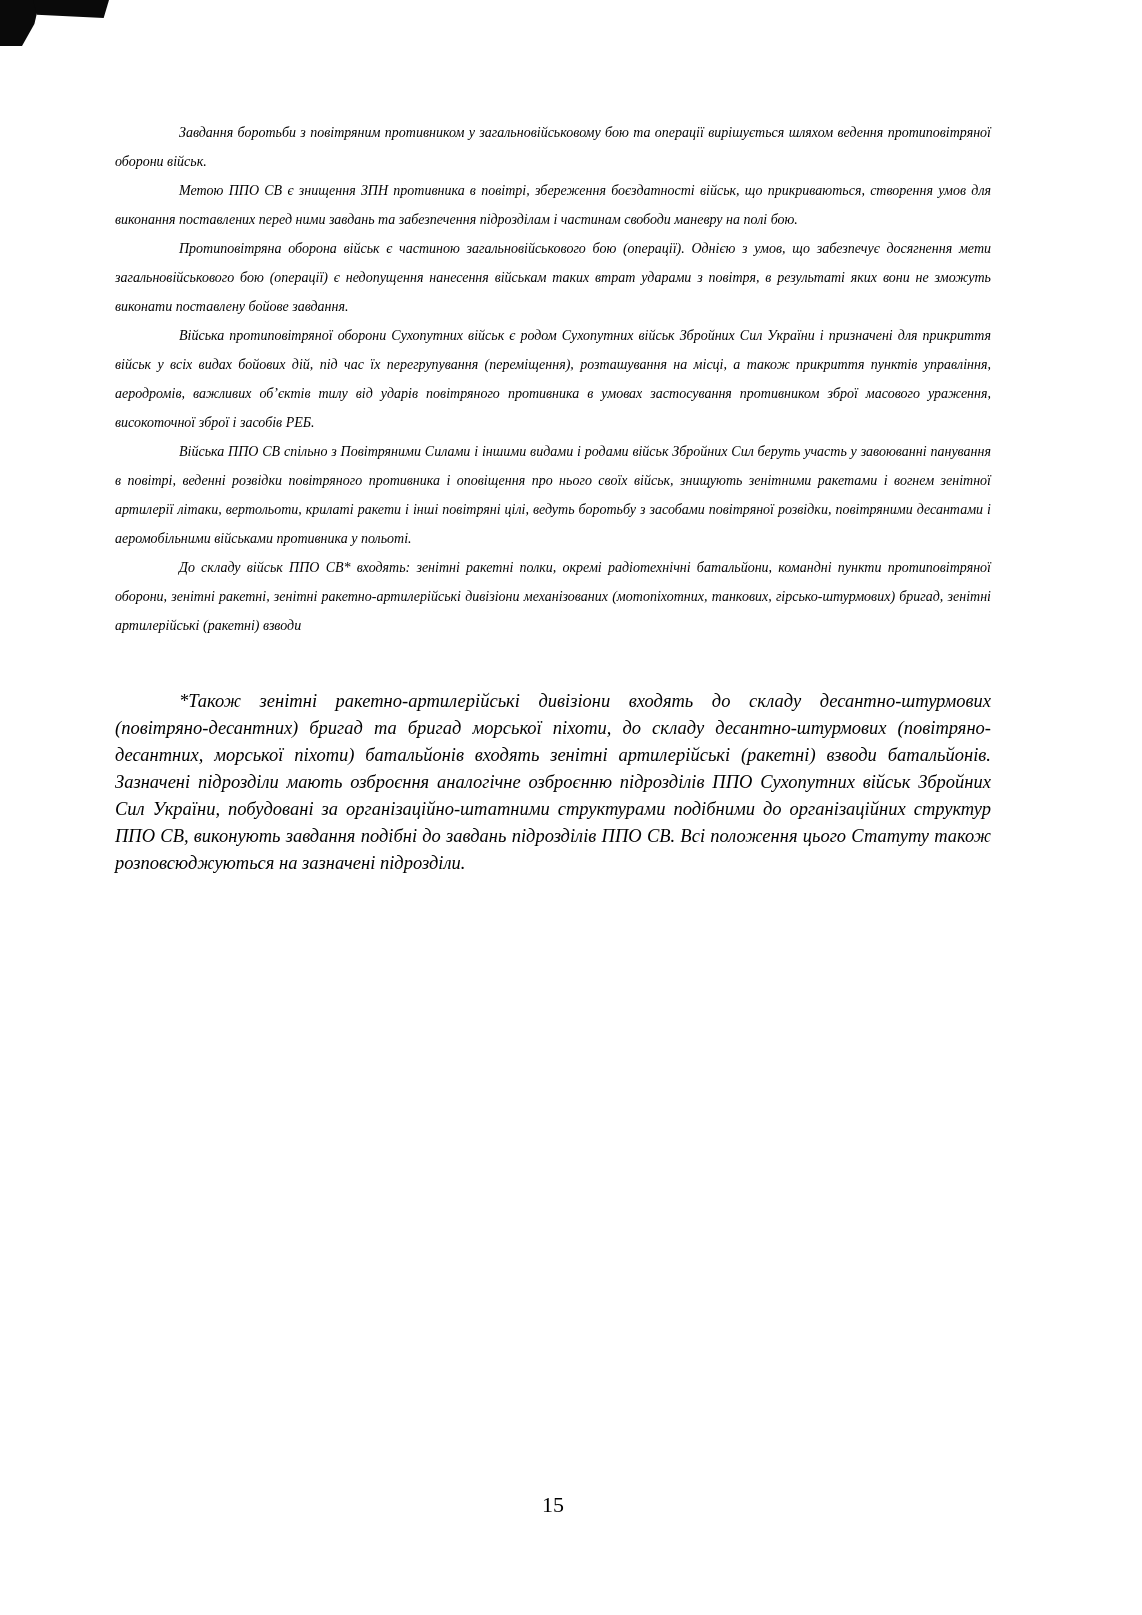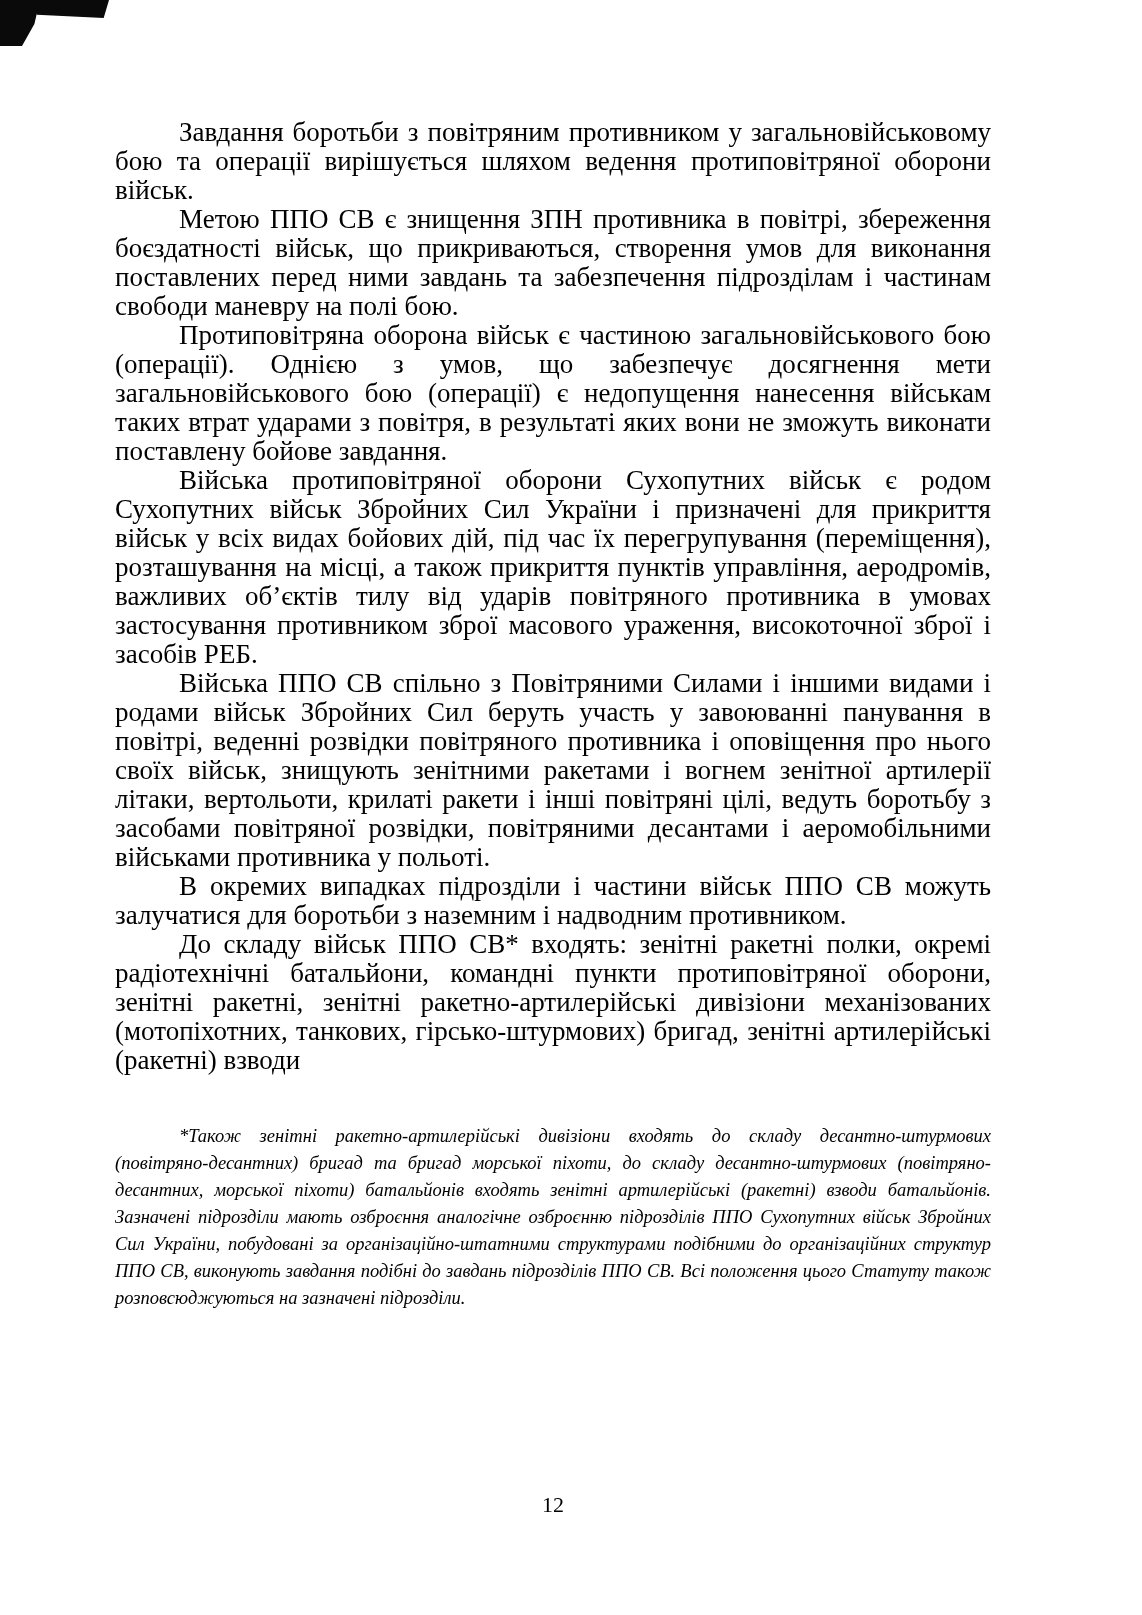--- a/index.html
+++ b/index.html
@@ -41,24 +41,25 @@
   .heading-line1 {
     text-indent: 70px;
     text-align: justify;
     text-align-last: justify;
   }
   .heading-line2 {
     text-align: left;
   }
   .body-text p.para {
     margin: 0;
-    font-size: 27px;
+    font-size: 14px;
     line-height: 29px;
     text-indent: 64px;
     text-align: justify;
+    font-style: italic;
   }
   .footnote {
     margin-top: 48px;
     font-size: 18.5px;
     line-height: 27px;
     text-indent: 64px;
     text-align: justify;
     font-style: italic;
   }
   .page-number {
@@ -80,23 +81,22 @@
 
   <div class="content">
 
 
     <div class="body-text">
       <p class="para">Завдання боротьби з повітряним противником у загальновійськовому бою та операції вирішується шляхом ведення протиповітряної оборони військ.</p>
       <p class="para">Метою ППО СВ є знищення ЗПН противника в повітрі, збереження боєздатності військ, що прикриваються, створення умов для виконання поставлених перед ними завдань та забезпечення підрозділам і частинам свободи маневру на полі бою.</p>
       <p class="para">Протиповітряна оборона військ є частиною загальновійськового бою (операції). Однією з умов, що забезпечує досягнення мети загальновійськового бою (операції) є недопущення нанесення військам таких втрат ударами з повітря, в результаті яких вони не зможуть виконати поставлену бойове завдання.</p>
       <p class="para">Війська протиповітряної оборони Сухопутних військ є родом Сухопутних військ Збройних Сил України і призначені для прикриття військ у всіх видах бойових дій, під час їх перегрупування (переміщення), розташування на місці, а також прикриття пунктів управління, аеродромів, важливих об’єктів тилу від ударів повітряного противника в умовах застосування противником зброї масового ураження, високоточної зброї і засобів РЕБ.</p>
       <p class="para">Війська ППО СВ спільно з Повітряними Силами і іншими видами і родами військ Збройних Сил беруть участь у завоюванні панування в повітрі, веденні розвідки повітряного противника і оповіщення про нього своїх військ, знищують зенітними ракетами і вогнем зенітної артилерії літаки, вертольоти, крилаті ракети і інші повітряні цілі, ведуть боротьбу з засобами повітряної розвідки, повітряними десантами і аеромобільними військами противника у польоті.</p>
-      <p class="para">В окремих випадках підрозділи і частини військ ППО СВ можуть залучатися для боротьби з наземним і надводним противником.</p>
       <p class="para">До складу військ ППО СВ* входять: зенітні ракетні полки, окремі радіотехнічні батальйони, командні пункти протиповітряної оборони, зенітні ракетні, зенітні ракетно-артилерійські дивізіони механізованих (мотопіхотних, танкових, гірсько-штурмових) бригад, зенітні артилерійські (ракетні) взводи</p>
     </div>
 
     <div class="footnote">*Також зенітні ракетно-артилерійські дивізіони входять до складу десантно-штурмових (повітряно-десантних) бригад та бригад морської піхоти, до складу десантно-штурмових (повітряно-десантних, морської піхоти) батальйонів входять зенітні артилерійські (ракетні) взводи батальйонів. Зазначені підрозділи мають озброєння аналогічне озброєнню підрозділів ППО Сухопутних військ Збройних Сил України, побудовані за організаційно-штатними структурами подібними до організаційних структур ППО СВ, виконують завдання подібні до завдань підрозділів ППО СВ. Всі положення цього Статуту також розповсюджуються на зазначені підрозділи.</div>
 
   </div>
 
-  <div class="page-number">12</div>
+  <div class="page-number">15</div>
 
 </div>
 
 </body></html>

